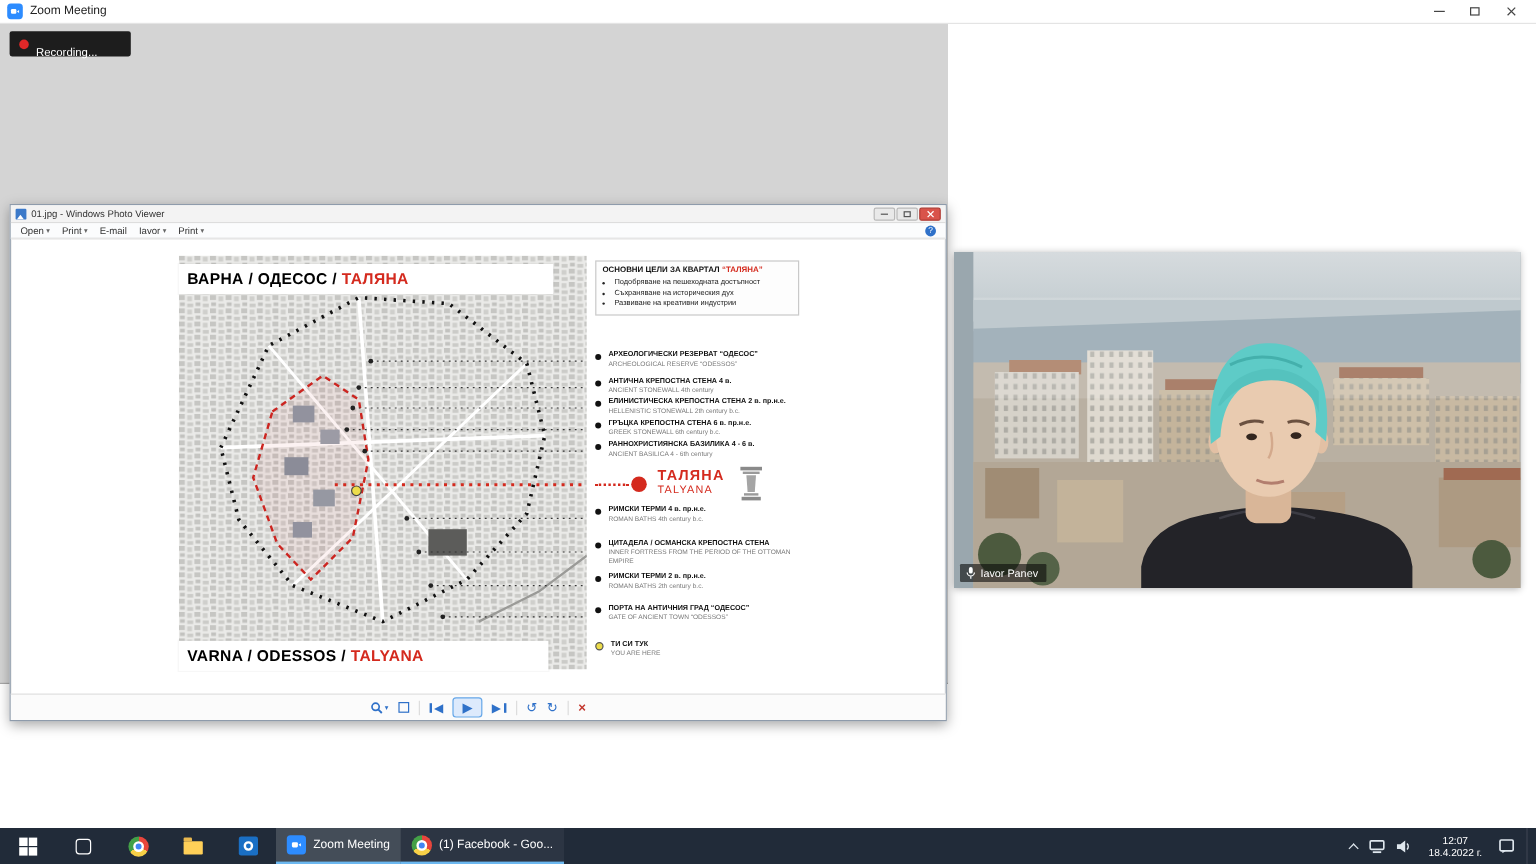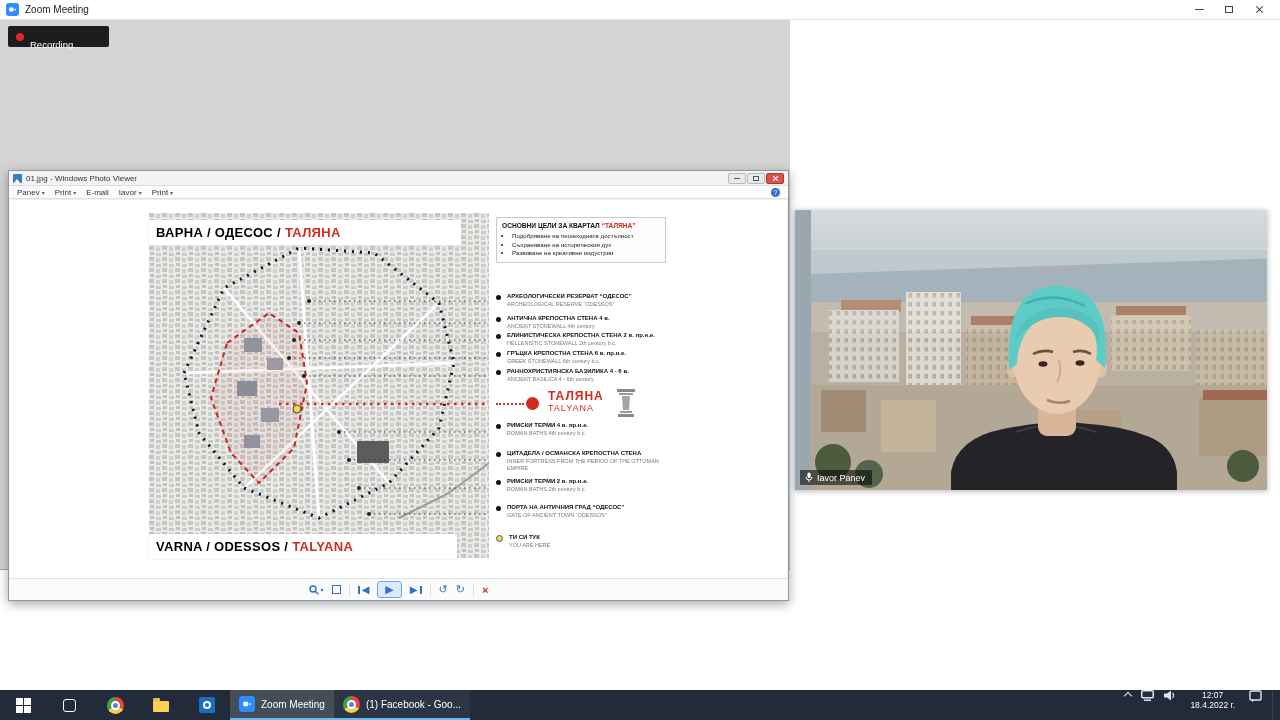--- a/index.html
+++ b/index.html
@@ -122,21 +122,21 @@
   .outlook { width:16px; height:16px; background:#1a6fc4; border-radius:2px; display:flex;
      align-items:center; justify-content:center; }
   .outlook i { width:8px; height:8px; border:2px solid #fff; border-radius:50%; }
   .zoomic { width:16px; height:16px; background:#2d8cff; border-radius:3px; display:flex;
      align-items:center; justify-content:center; flex:none; }
   .appbtn { display:flex; align-items:center; gap:6px; padding:0 9px; max-width:140px;
             border-bottom:2px solid #6cb8f0; }
   .appbtn.active { background:rgba(255,255,255,.16); }
   .appbtn.open { background:rgba(255,255,255,.05);text-align:center; }
   .appbtn .albl { color:#fff; font-size:10px; white-space:nowrap; overflow:hidden; text-overflow:ellipsis; }
-  .tray { margin-left:auto; display:flex; align-items:flex-start; gap:10px; padding-right:4px; }
+  .tray { margin-left:auto; display:flex; align-items:center; gap:10px; padding-right:4px; }
   .chev { width:6px; height:6px; border-left:1.5px solid #dfe7ee; border-top:1.5px solid #dfe7ee;
           transform:rotate(45deg); margin-top:3px; }
   .clock { text-align:center; color:#fff; font-size:8.5px; line-height:10px; padding:0 4px; }
   .sliver { width:4px; border-left:1px solid #3a4250; height:100%; }
 </style>
 </head>
 <body>
 
 <div class="screen">
 
@@ -179,21 +179,21 @@
         <span class="b">
             <span class="maxi"></span>
           </span>
         <span class="b close">
             <span class="x"></span>
           </span>
       </div>
     </div>
     <div class="pv-menu">
       <span class="mi">
-          <span>Panev</span>
+          <span>Open</span>
           <span class="caret">▾</span>
         </span>
       <span class="mi">
           <span>Print</span>
           <span class="caret">▾</span>
         </span>
       <span class="mi">
           <span>E-mail</span>
         </span>
       <span class="mi">

